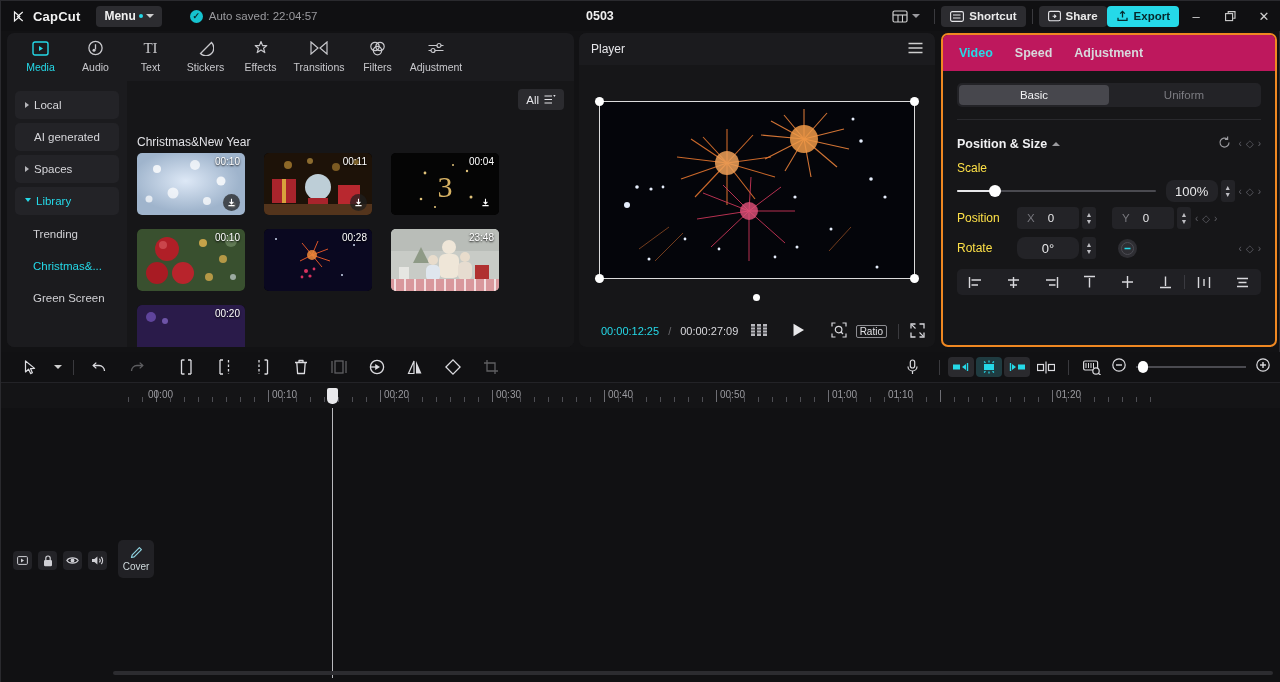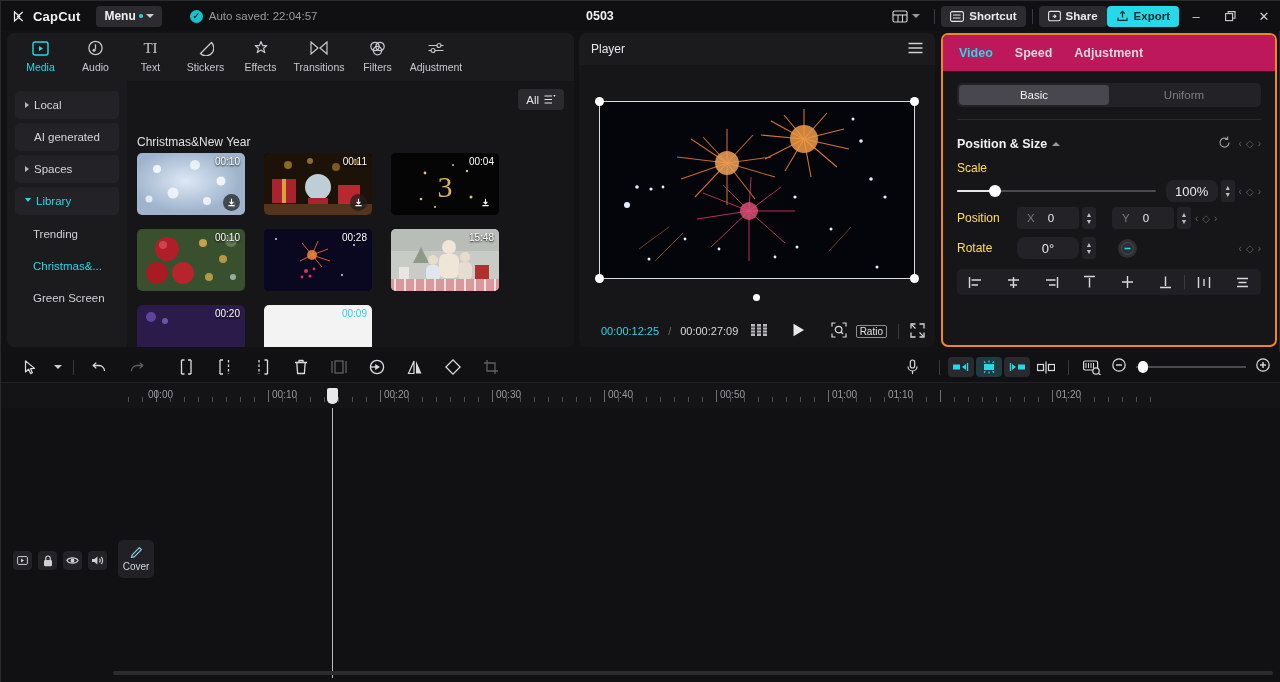--- a/index.html
+++ b/index.html
@@ -496,38 +496,32 @@
                       <line x1="34" y1="50" x2="34" y2="62"></line>
                       <line x1="44" y1="50" x2="44" y2="62"></line>
                       <line x1="54" y1="50" x2="54" y2="62"></line>
                       <line x1="64" y1="50" x2="64" y2="62"></line>
                       <line x1="74" y1="50" x2="74" y2="62"></line>
                       <line x1="84" y1="50" x2="84" y2="62"></line>
                       <line x1="94" y1="50" x2="94" y2="62"></line>
                       <line x1="104" y1="50" x2="104" y2="62"></line>
                     </g>
                 </svg>
-                <span class="dur">15:48</span>
+                <span class="dur">23:48</span>
               </div>
             </div>
 
             <div class="trow">
               <div class="thumb">
                 <svg width="108" height="62" viewBox="0 0 108 62">
                   <rect width="108" height="62" fill="#2a1b4a"></rect>
                   <circle cx="14" cy="12" r="5" fill="#6d4fb0" opacity=".8"></circle>
                     <circle cx="28" cy="16" r="3" fill="#8a6ccf" opacity=".7"></circle>
                 </svg>
                 <span class="dur">00:20</span>
-              </div>
-              <div class="thumb">
-                <svg width="108" height="62" viewBox="0 0 108 62">
-                    <rect width="108" height="62" fill="#f3f3f3"></rect>
-                  </svg>
-                <span class="dur" style="color:#25d9e8;text-shadow:none">00:09</span>
               </div>
             </div>
           </div>
         </div>
       </div>
     </div>
 
     <div class="player-card">
       <div class="player-head">
         <span>Player</span>

